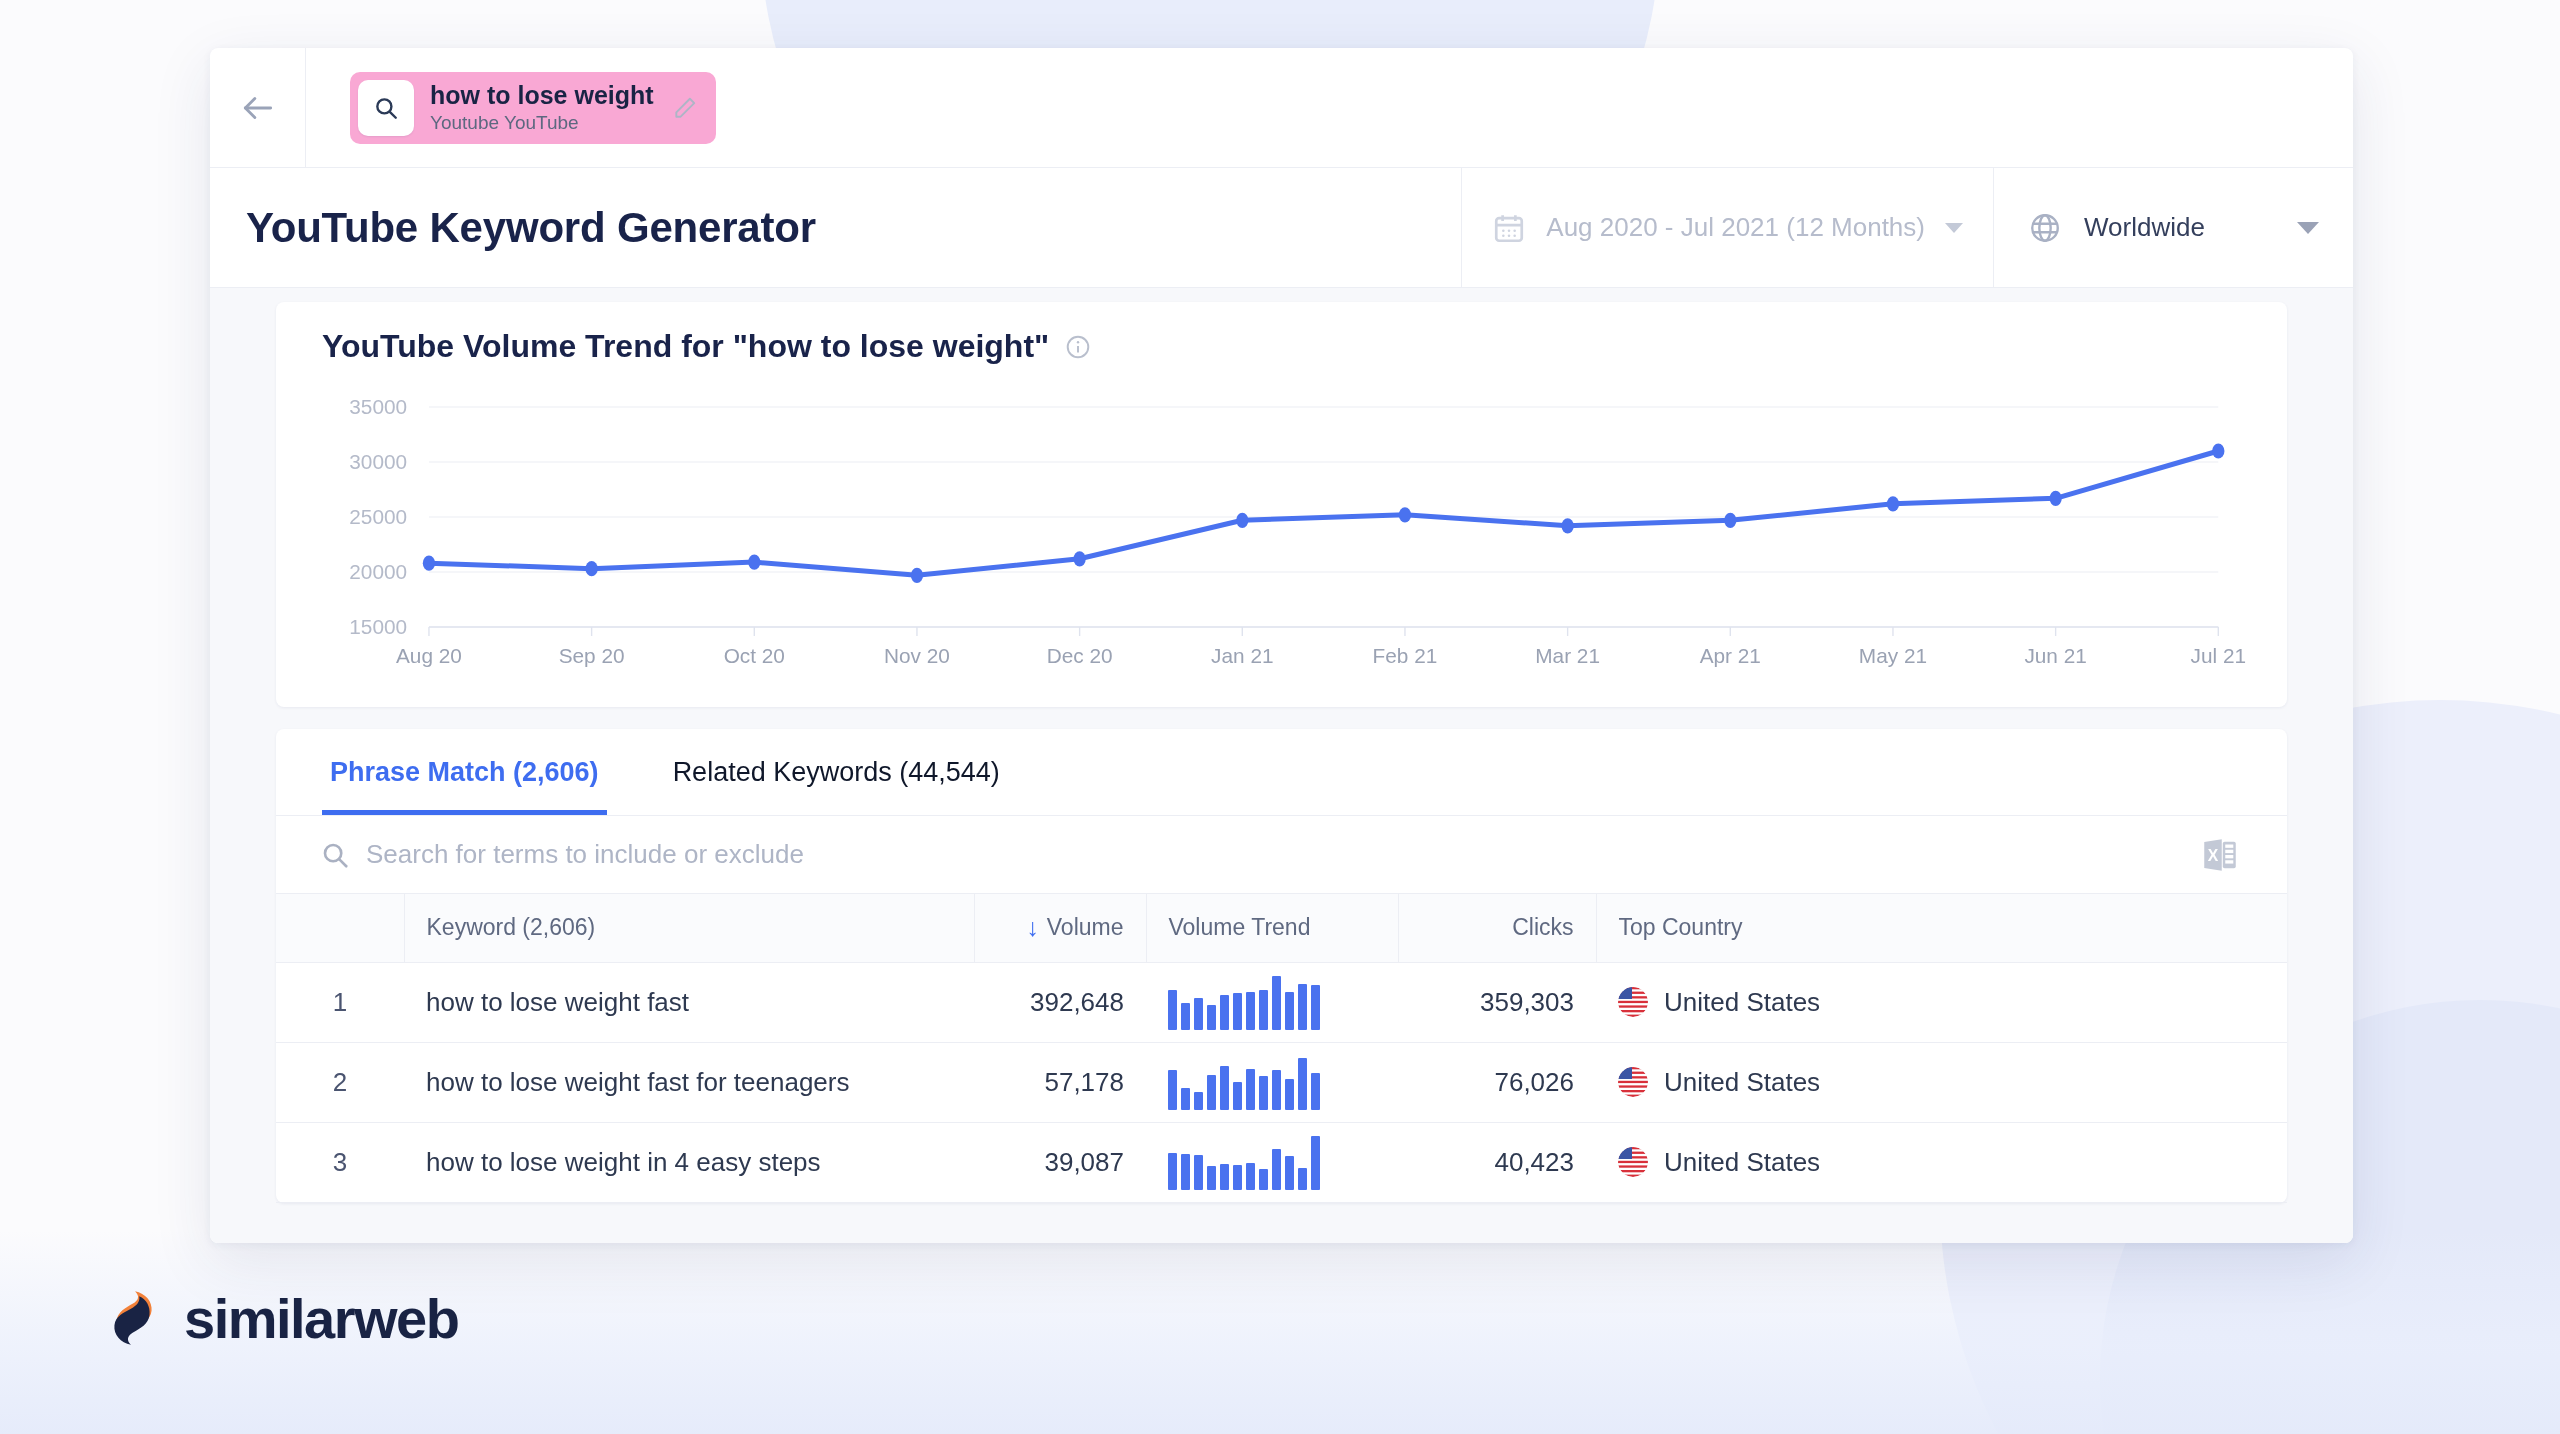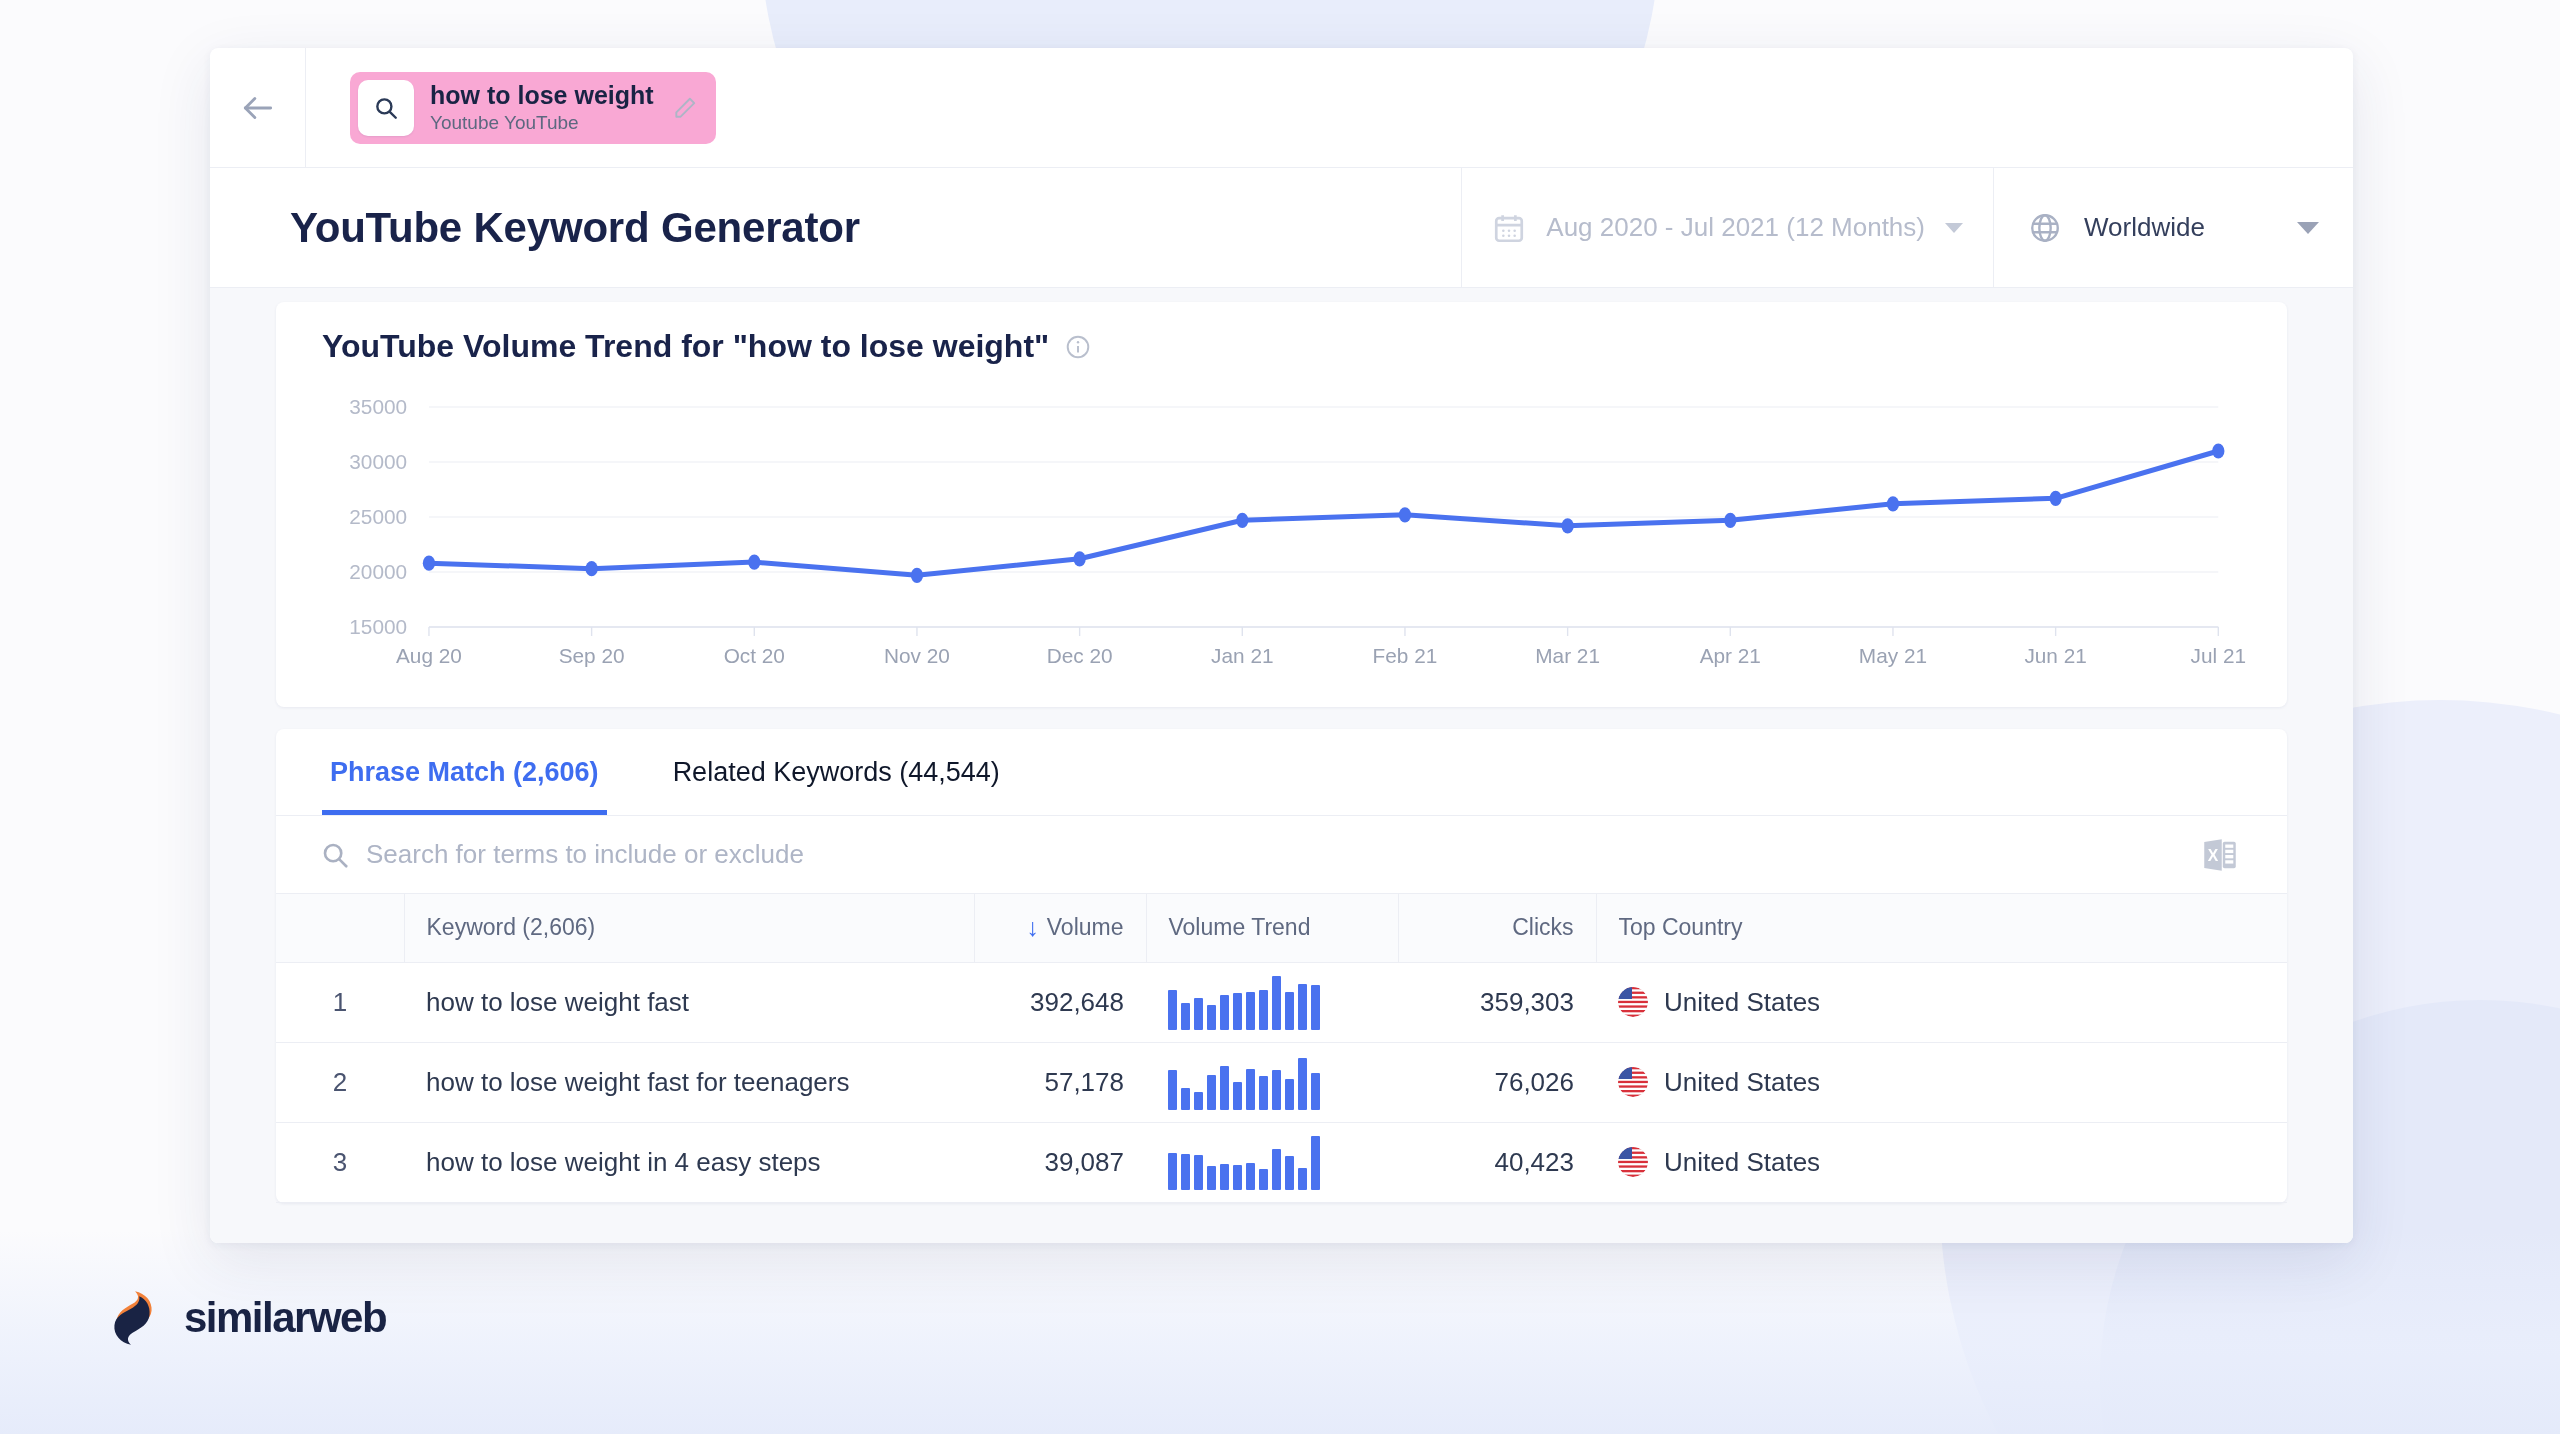--- a/index.html
+++ b/index.html
@@ -107,21 +107,20 @@
     border-bottom: 1px solid #eceef4;
   }
   .page-title {
     flex: 1;
     display: flex; align-items: center;
     padding-left: 36px;
     font-size: 42px;
     font-weight: 700;
     color: #19234a;
     letter-spacing: -.2px;
-    margin-left: 44px;
   }
   .date-picker, .geo-picker {
     display: flex; align-items: center;
     border-left: 1px solid #eceef4;
     cursor: pointer;
   }
   .date-picker { padding: 0 30px; gap: 20px; }
   .geo-picker { padding: 0 34px; gap: 22px; width: 360px; }
   .cal-icon { width: 34px; height: 34px; color: #cfd4e0; }
   .date-text { font-size: 26px; color: #b6bccc; white-space: nowrap; }
@@ -228,21 +227,21 @@
   }
 
   
   .footer-logo {
     position: absolute;
     left: 100px; top: 1285px;
     display: flex; align-items: center; gap: 18px;
     z-index: 3;
   }
   .logo-mark { width: 66px; height: 66px; }
-  .logo-text { font-size: 42px; font-weight: 700; color: #192344; letter-spacing: -1.5px; }
+  .logo-text { font-size: 56px; font-weight: 700; color: #192344; letter-spacing: -1.5px; }
 </style>
 </head>
 <body>
 
 <div class="bg-layer">
   <div class="blob-a"></div>
   <div class="blob-b"></div>
   <div class="blob-c"></div>
   <div class="blob-d"></div>
 </div>

